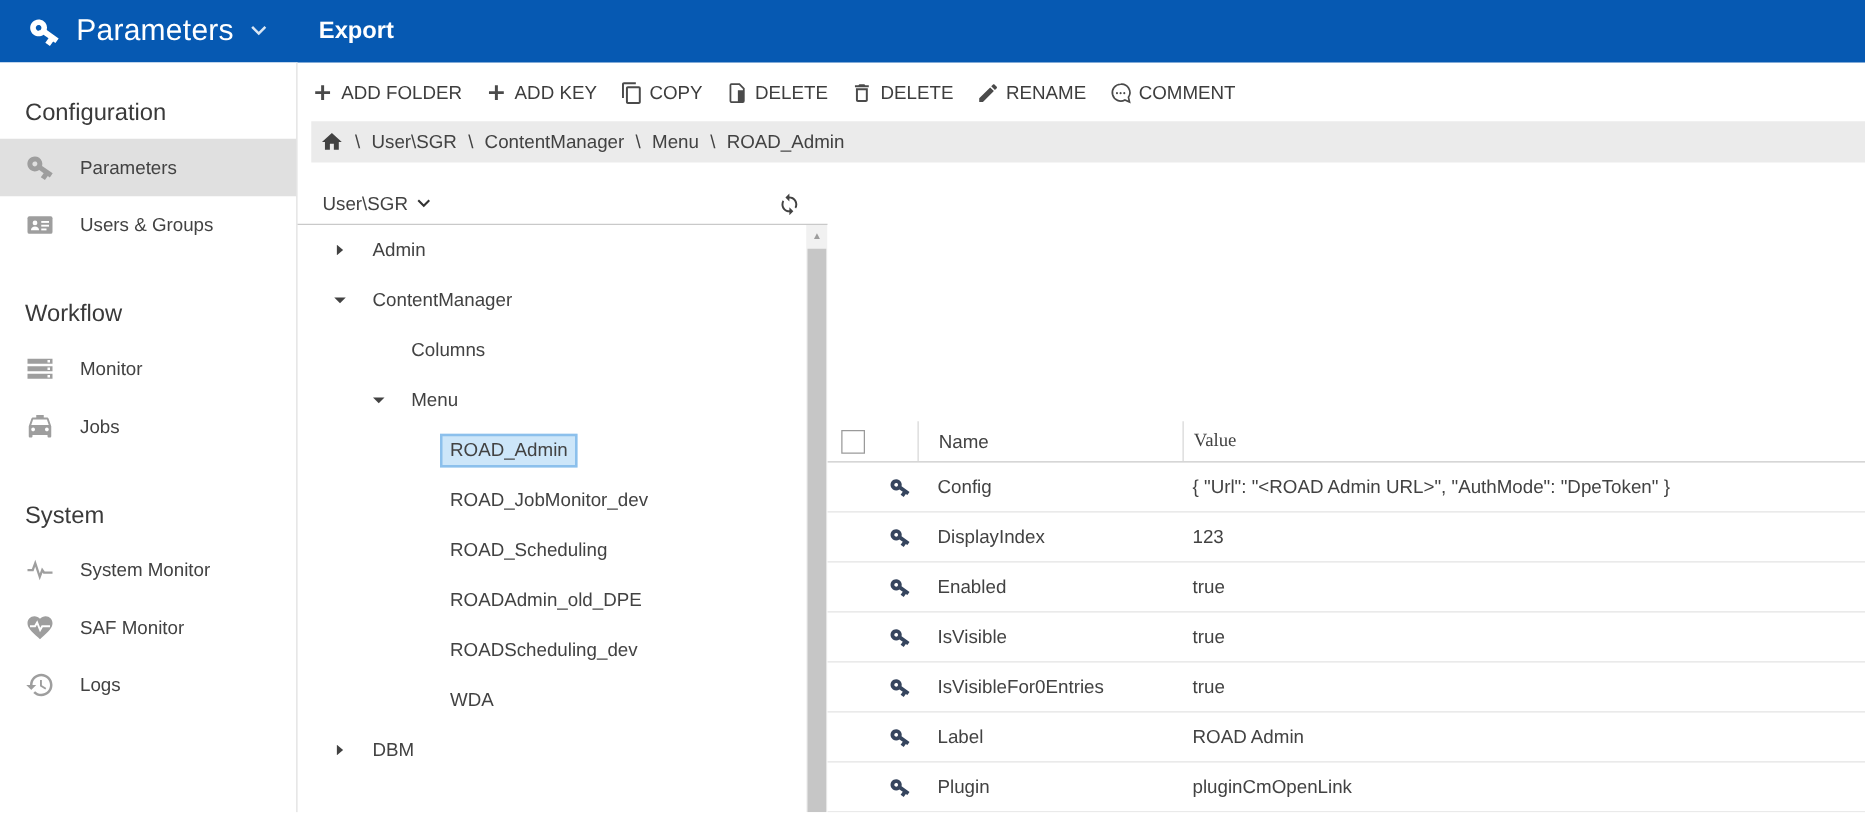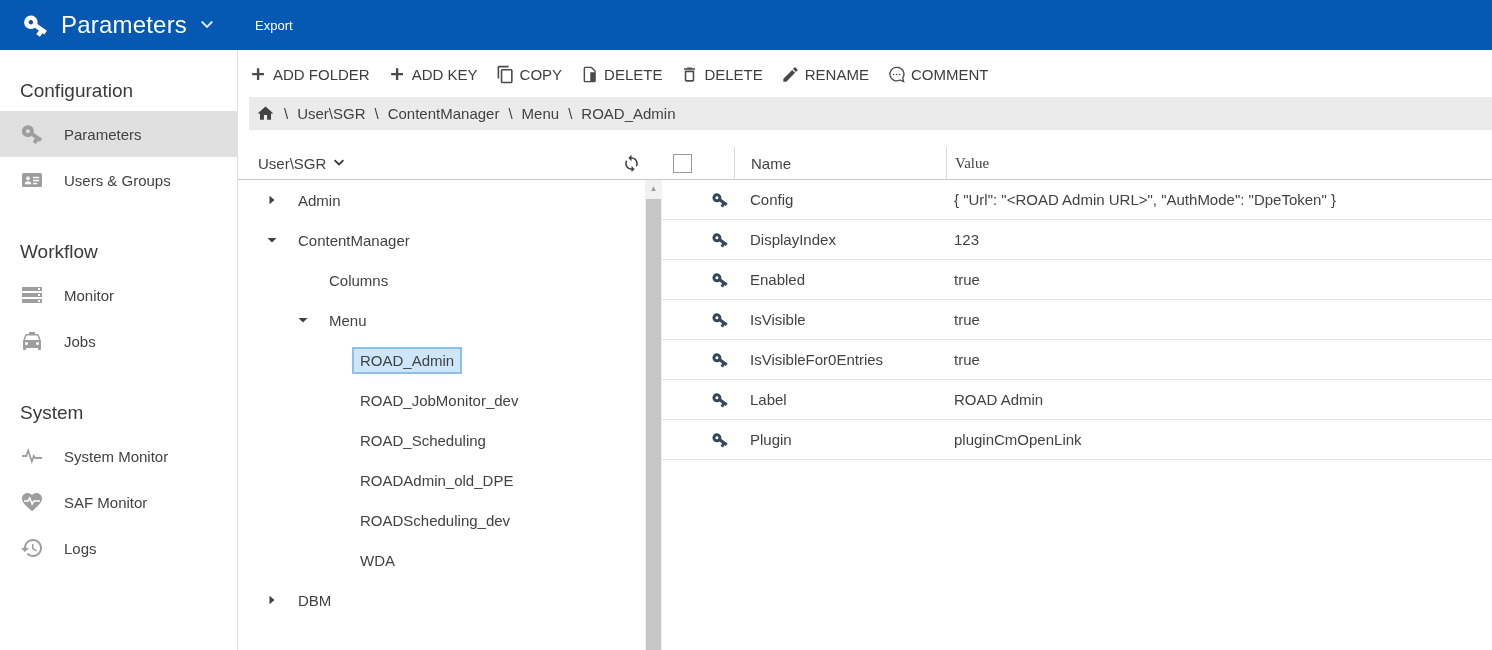--- a/index.html
+++ b/index.html
@@ -8,21 +8,21 @@
     position:relative; width:1492px; height:650px; overflow:hidden;
     font-family:"Liberation Sans", sans-serif; background:#fff; color:#424242;
   }
   svg { display:block; }
 
   
   .topbar { height:50px; background:#0659b2; display:flex; align-items:center; padding-left:22px; color:#fff; }
   .topbar .app-key { width:27px; height:27px; transform:rotate(35deg); color:#fff; }
   .topbar-title { font-size:24px; margin-left:12px; letter-spacing:.2px; }
   .topbar-chevron { width:24px; height:24px; margin-left:8px; color:rgba(255,255,255,.85); }
-  .topbar-export { font-size:13px; font-weight:400; margin-left:36px; cursor:pointer; }
+  .topbar-export { font-size:19px; font-weight:700; margin-left:36px; cursor:pointer; }
 
   
   .body { display:flex; height:600px; }
 
   
   .sidebar { width:238px; flex-shrink:0; border-right:1px solid #e0e0e0; padding-top:30px; background:#fff; }
   .side-section { margin-bottom:38px; }
   .side-heading { font-size:19px; color:#3a3a3a; padding-left:20px; margin-bottom:9px; }
   .side-item { height:46px; display:flex; align-items:center; padding-left:20px; font-size:15px; color:#424242; cursor:pointer; }
   .side-item.active { background:#e0e0e0; }
@@ -60,21 +60,21 @@
   .tw { width:28px; flex-shrink:0; display:flex; align-items:center; }
   .tw svg { width:20px; height:20px; color:#424242; }
   .tree-label { font-size:15px; color:#424242; padding:3px 6px; border:2px solid transparent; white-space:nowrap; }
   .tree-label.selected { background:#cde6f9; border:2px solid #8cc0ec; }
 
   .scrollbar { position:absolute; top:0; right:0; bottom:0; width:17px; background:#f1f1f1; }
   .sb-up { height:17px; display:flex; align-items:center; justify-content:center; color:#9d9d9d; font-size:8px; cursor:pointer; }
   .sb-thumb { position:absolute; top:19px; left:1px; right:1px; bottom:0; background:#c6c6c6; cursor:pointer; }
 
   
-  .grid-panel { flex:1; min-width:0; display:flex; flex-direction:column; }
+  .grid-panel { flex:1; min-width:0; display:flex; flex-direction:column;justify-content:flex-end; }
   .grid-header { height:33px; border-bottom:1px solid #c9c9c9; display:flex; font-size:15px; color:#424242; }
   .col-check { width:72px; flex-shrink:0; display:flex; align-items:center; padding-left:11px; }
   .checkbox { width:19px; height:19px; border:1px solid #9a9a9a; background:#fff; cursor:pointer; }
   .col-name-h { width:212px; flex-shrink:0; border-left:1px solid #d8d8d8; display:flex; align-items:center; padding-left:16px; }
   .col-value-h { flex:1; border-left:1px solid #d8d8d8; display:flex; align-items:center; padding-left:8px;font-family:Liberation Serif, serif; }
   .grid-row { height:40px; border-bottom:1px solid #e4e4e4; display:flex; align-items:center; font-size:15px; color:#424242; cursor:pointer; }
   .cell-icon { width:72px; flex-shrink:0; display:flex; justify-content:flex-end; padding-right:5px; }
   .cell-icon svg { width:18px; height:18px; transform:rotate(35deg); color:#36455e; }
   .cell-name { width:212px; flex-shrink:0; padding-left:16px; white-space:nowrap; }
   .cell-value { flex:1; padding-left:8px; white-space:nowrap; overflow:hidden; }

